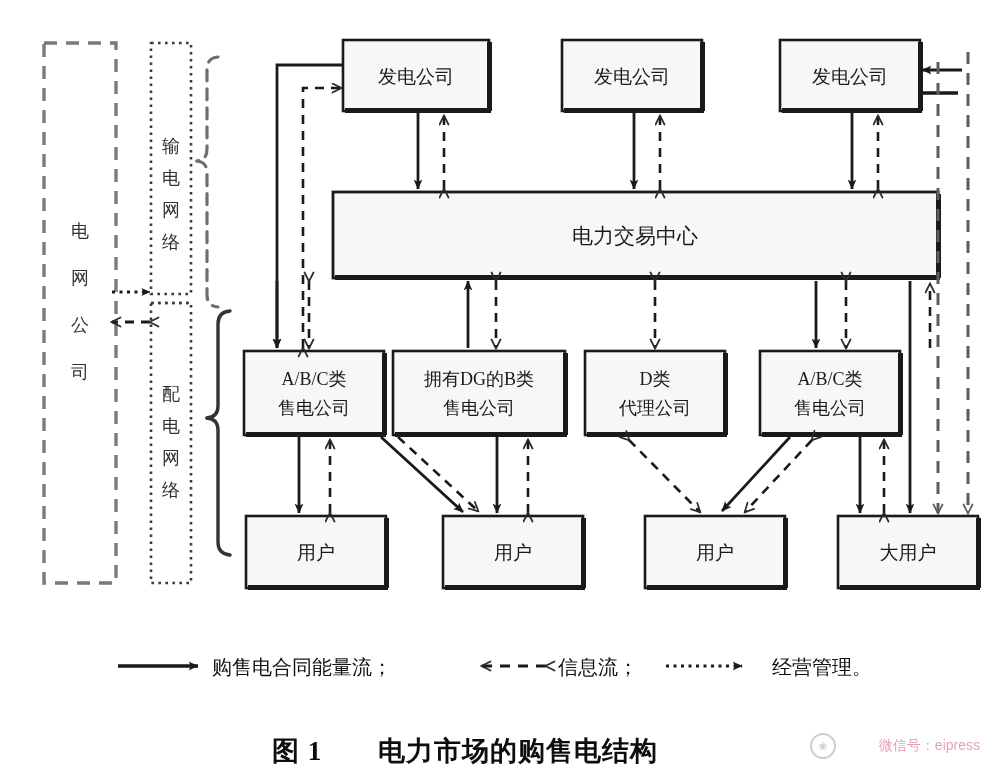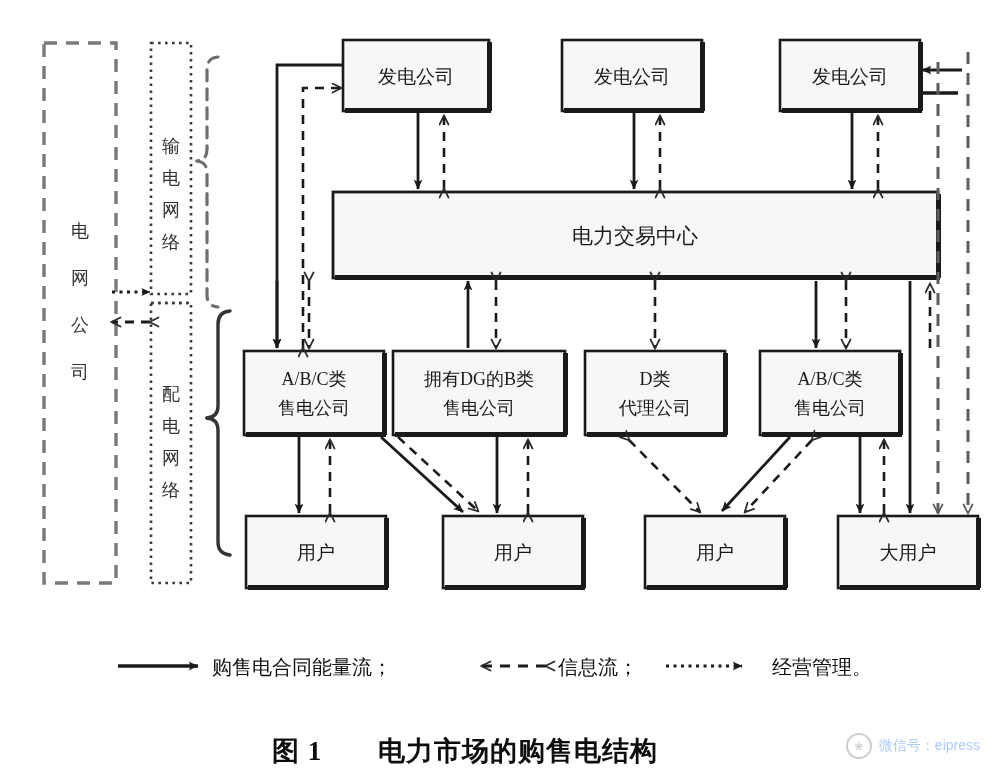--- a/index.html
+++ b/index.html
@@ -34,21 +34,21 @@
   }
   .wm-logo{
     width:22px;height:22px;border-radius:50%;
     border:2px solid #8a8a8a;
     display:flex;align-items:center;justify-content:center;
     font-size:11px;color:#8a8a8a;
     font-family:"Liberation Sans",sans-serif;
   }
   .wm-text{
     font-family:"Liberation Sans","DejaVu Sans",sans-serif;
-    font-size:14px;color:#3b82f6;white-space:nowrap;
+    font-size:14px;color:#be185d;white-space:nowrap;margin-left:36px;
   }
 </style>
 </head>
 <body>
 
 <div id="stage">
 
 <svg id="diagram" viewBox="0 0 992 779">
   <defs>
     <marker id="ahSolid" markerWidth="11" markerHeight="11" refX="9.4" refY="5" orient="auto" markerUnits="userSpaceOnUse">

